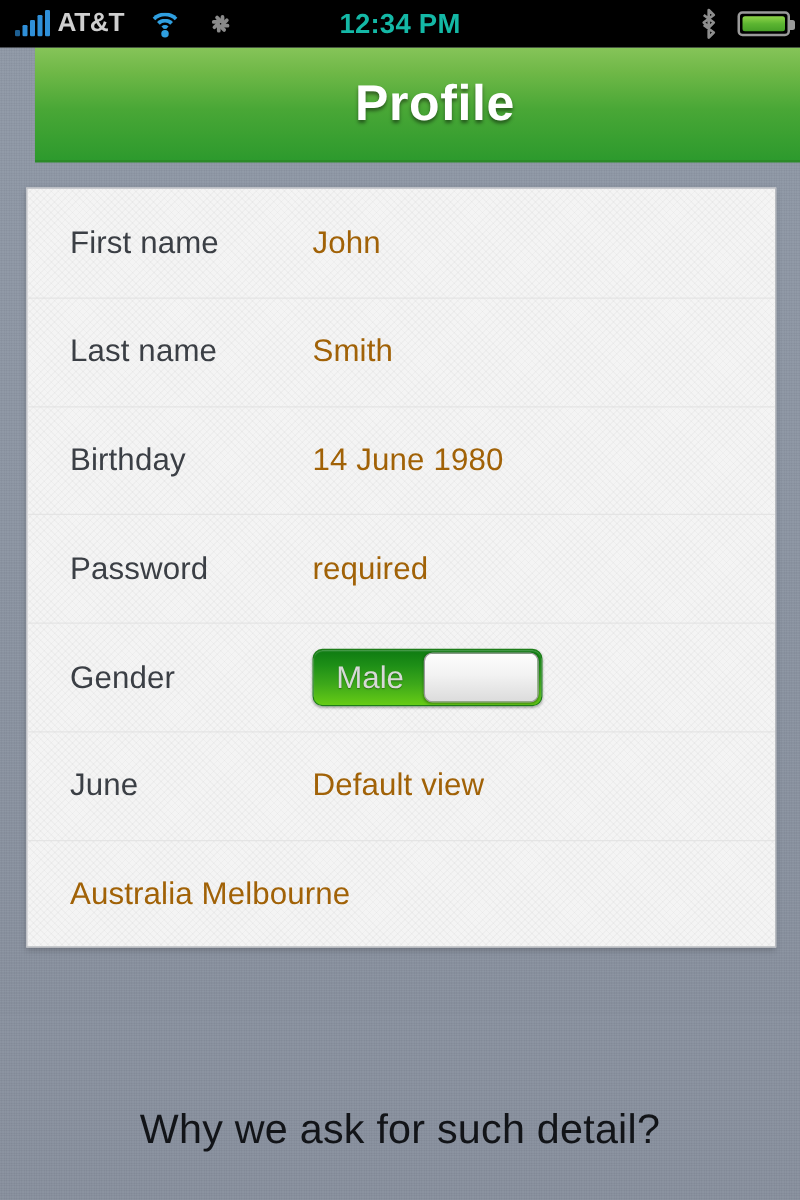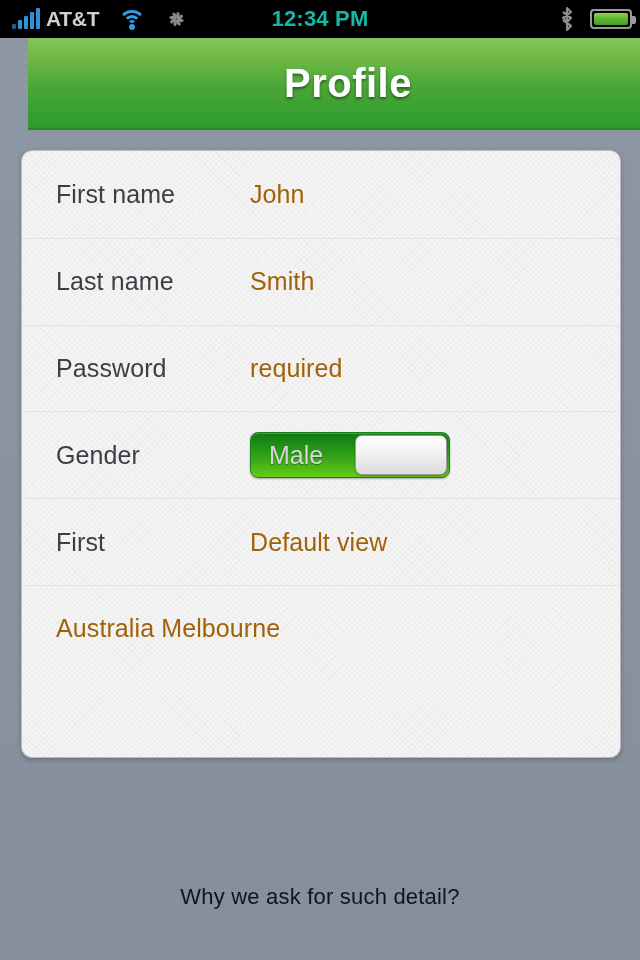--- a/index.html
+++ b/index.html
@@ -90,21 +90,21 @@
     text-shadow:0 2px 3px rgba(0,0,0,.45);
   }
 
   
   #card{
     position:absolute;
     left:21px; top:150px;
     width:600px; height:608px;
     background:#f4f4f4;
     border:1px solid #b9bcc1;
-    border-radius:11px;
+    border-radius:0;
     box-shadow:0 2px 5px rgba(0,0,0,.22);
     overflow:hidden;
     z-index:10;
   }
   #card::before{
     content:"";
     position:absolute; inset:0; pointer-events:none;
     background-image:
       repeating-linear-gradient(45deg, rgba(0,0,0,.022) 0 1px, transparent 1px 4px),
       repeating-linear-gradient(-45deg, rgba(0,0,0,.022) 0 1px, transparent 1px 4px);
@@ -128,21 +128,21 @@
   }
   .row-value{
     color:#a16207;
     font-size:25px;
     letter-spacing:.1px;
   }
 
   
   .toggle{
     position:relative;
-    width:200px; height:46px;
+    width:184px; height:46px;
     border-radius:8px;
     background:linear-gradient(180deg,#0e7a12 0%, #1e8f17 28%, #3da81a 62%, #66cc15 100%);
     border:1px solid #1d7d18;
     box-shadow:inset 0 1px 1px rgba(255,255,255,.25), 0 1px 2px rgba(0,0,0,.3);
     display:flex; align-items:center;
     cursor:pointer;
     text-align:right;
   }
   .toggle-label{
     color:#d7d9d7;
@@ -159,21 +159,21 @@
     box-shadow:0 1px 2px rgba(0,0,0,.3);
   }
 
   
   #footer-link{
     position:absolute;
     left:0; right:0;
     top:884px;
     text-align:center;
     color:#121418;
-    font-size:22px;
+    font-size:33px;
     letter-spacing:.2px;
     z-index:15;
     cursor:pointer;
   }
 </style>
 </head>
 <body>
 
 <div id="screen">
 
@@ -231,36 +231,40 @@
     <div class="row">
       <span class="row-label">First name</span>
       <span class="row-value">John</span>
     </div>
 
     <div class="row">
       <span class="row-label">Last name</span>
       <span class="row-value">Smith</span>
     </div>
 
+    <div class="row">
+      <span class="row-label">Birthday</span>
+      <span class="row-value">14 June 1980</span>
+    </div>
 
     <div class="row">
       <span class="row-label">Password</span>
       <span class="row-value">required</span>
     </div>
 
     <div class="row">
       <span class="row-label">Gender</span>
       <span class="toggle">
         <span class="toggle-label">Male</span>
         <span class="toggle-knob"></span>
       </span>
     </div>
 
     <div class="row">
-      <span class="row-label">First</span>
+      <span class="row-label">June</span>
       <span class="row-value">Default view</span>
     </div>
 
     <div class="row">
       <span class="row-value">Australia Melbourne</span>
     </div>
 
   </div>
 
   <div id="footer-link">Why we ask for such detail?</div>

